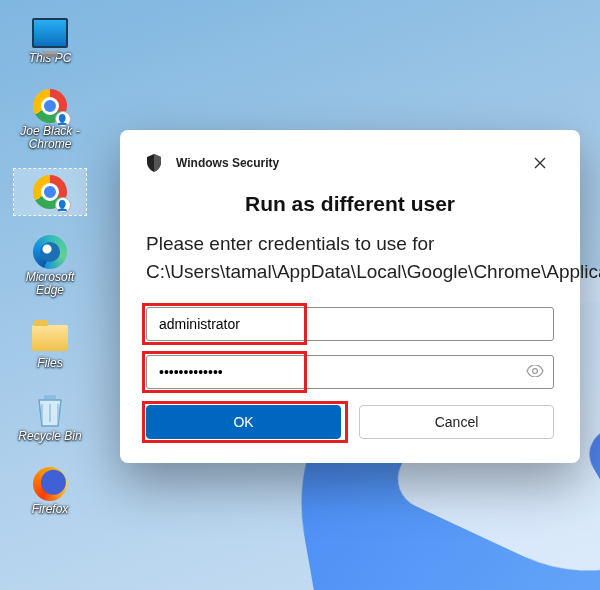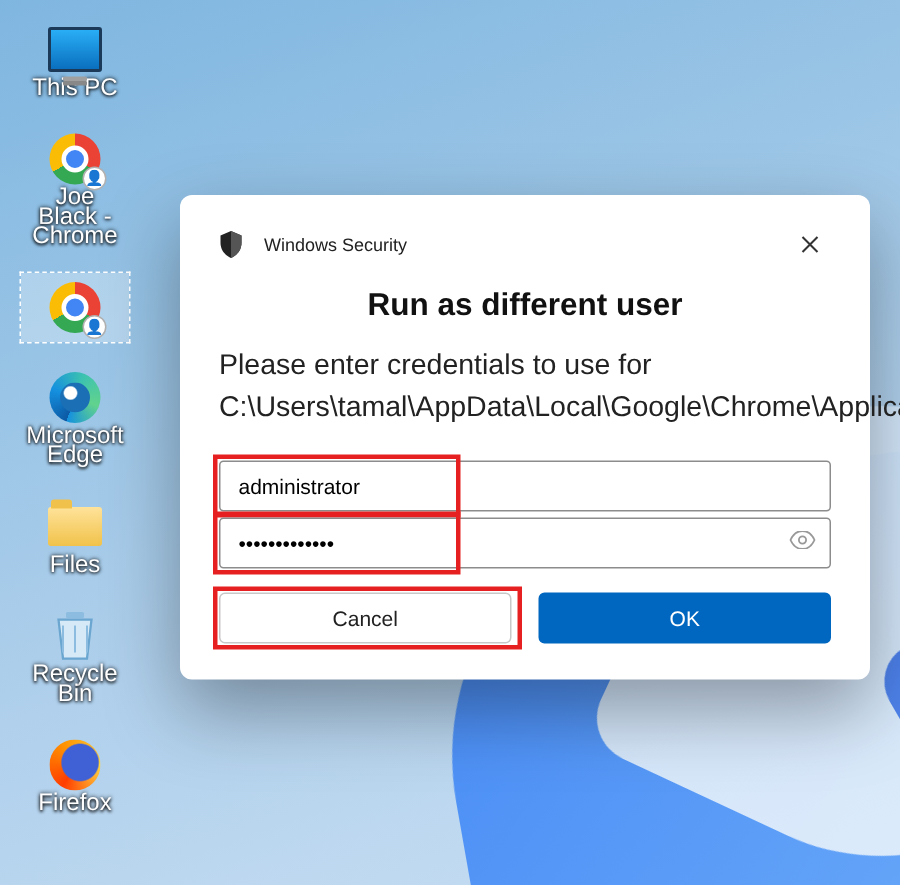--- a/index.html
+++ b/index.html
@@ -53,26 +53,27 @@
   }
   .dicon .glyph {
     width: 40px;
     height: 38px;
     display: flex;
     align-items: center;
     justify-content: center;
   }
   .dicon .label {
     color: #fff;
-    font-size: 16px;
+    font-size: 12px;
     line-height: 13px;
     text-align: center;
     text-shadow: 0 0 3px #000, 0 1px 2px rgba(0,0,0,.8);
     max-width: 70px;
     word-wrap: break-word;
+    font-style: italic;
   }
   
   .i-thispc {
     width: 36px; height: 30px;
     background: linear-gradient(#29aef5,#0a6fbf);
     border: 2px solid #1b3a5a;
     border-radius: 2px;
     position: relative;
   }
   .i-thispc::after {
@@ -139,20 +140,21 @@
     align-items: center;
     gap: 14px;
     height: 30px;
   }
   .dlg-titlebar .shield {
     width: 16px; height: 18px;
   }
   .dlg-titlebar .title {
     font-size: 12px;
     color: #222;
+    font-weight: bold;
   }
   .dlg-titlebar .close {
     margin-left: auto;
     width: 28px; height: 28px;
     display:flex; align-items:center; justify-content:center;
     cursor:pointer; font-size:15px; color:#333;
   }
   .dlg-heading {
     font-size: 21px;
     font-weight: 600;
@@ -162,21 +164,21 @@
   }
   .dlg-text {
     font-size: 19px;
     color: #222;
     line-height: 1.45;
     margin-top: 14px;
   }
   .dlg-form { margin-top: 22px; }
   .field-wrap {
     position: relative;
-    margin-bottom: 4px;
+    margin-bottom: 14px;
   }
   .field {
     width: 100%;
     height: 34px;
     border: 1px solid #8c8c8c;
     border-radius: 3px;
     padding: 0 12px;
     font-size: 14px;
     background:#fff;
   }
@@ -305,23 +307,23 @@
       <span class="eye">
         <svg width="18" height="12" viewBox="0 0 18 12">
           <path d="M1 6 C3 1.5 6 0 9 0 C12 0 15 1.5 17 6 C15 10.5 12 12 9 12 C6 12 3 10.5 1 6 Z" fill="none" stroke="#999" stroke-width="1.2"></path>
           <circle cx="9" cy="6" r="2.4" fill="none" stroke="#999" stroke-width="1.2"></circle>
         </svg>
       </span>
       <div class="red-box-pwd"></div>
     </div>
 
     <div class="btn-row">
+      <div class="btn btn-primary">
+        <span>OK</span>
+      </div>
       <div class="btn btn-secondary">
         <span>Cancel</span>
       </div>
-      <div class="btn btn-primary">
-        <span>OK</span>
-      </div>
       <div class="red-box-ok"></div>
     </div>
 
   </div>
 </div>
 
 </body></html>

